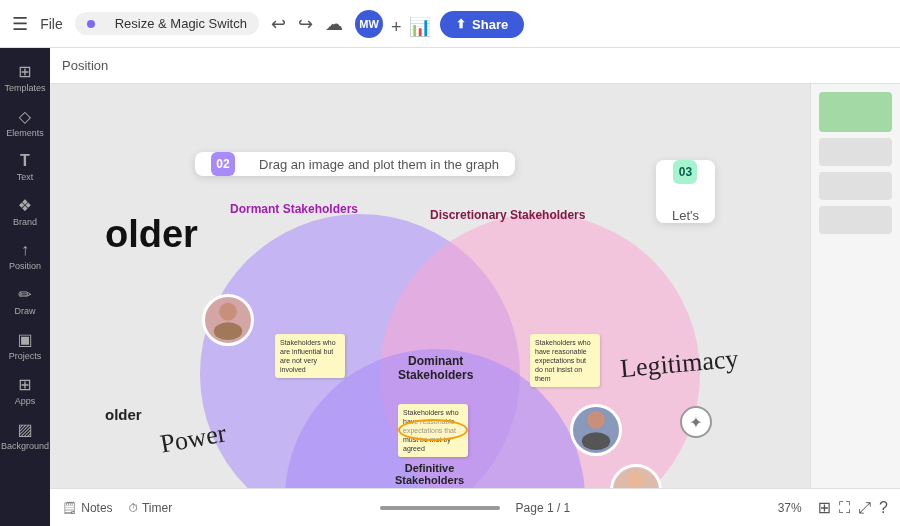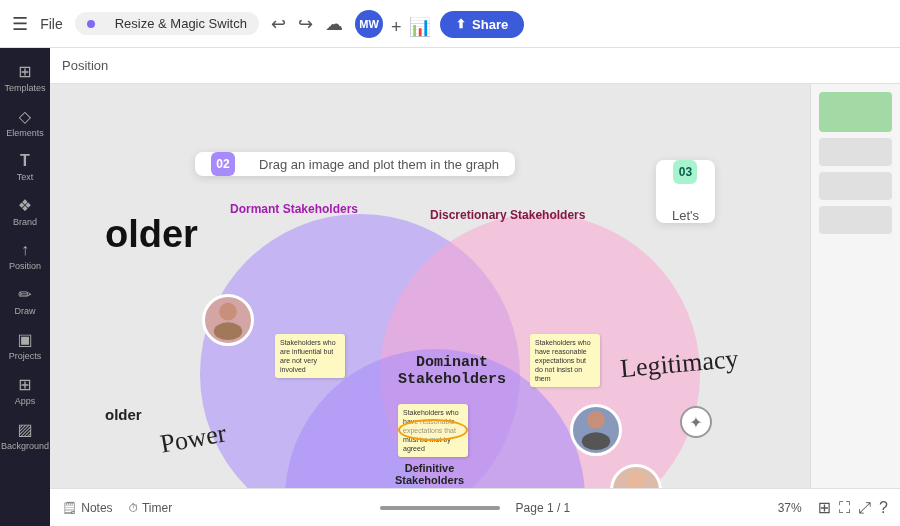--- a/index.html
+++ b/index.html
@@ -395,21 +395,21 @@
         <div class="venn-container">
 
           <div class="circle circle-left"></div>
           <div class="circle circle-right"></div>
           <div class="circle circle-bottom"></div>
 
           <div class="venn-label" style="top:8px; left:130px; color:#a21caf;">Dormant Stakeholders</div>
 
           <div class="venn-label" style="top:14px; left:330px; color:#831843;">Discretionary Stakeholders</div>
 
-          <div class="venn-label" style="top:160px; left:298px; text-align:center; font-size:15px;font-family:Liberation Mono, monospace;">
+          <div class="venn-label" style="top:160px; left:298px; text-align:center; font-size:12px;">
             <span style="white-space:pre-line;">Dominant
 Stakeholders</span>
           </div>
 
           <div class="venn-label" style="top:268px; left:295px; text-align:center; font-size:11px;">
             <span style="white-space:pre-line;">Definitive
 Stakeholders</span>
           </div>
 
           <div class="sticky" style="top:140px; left:175px;">Stakeholders who are influential but are not very involved</div>

